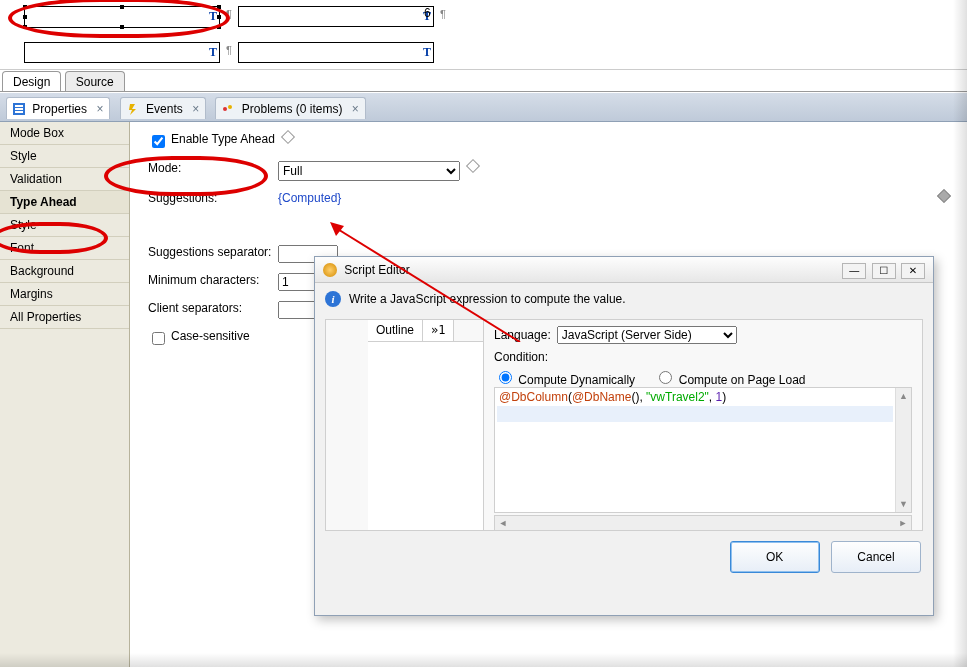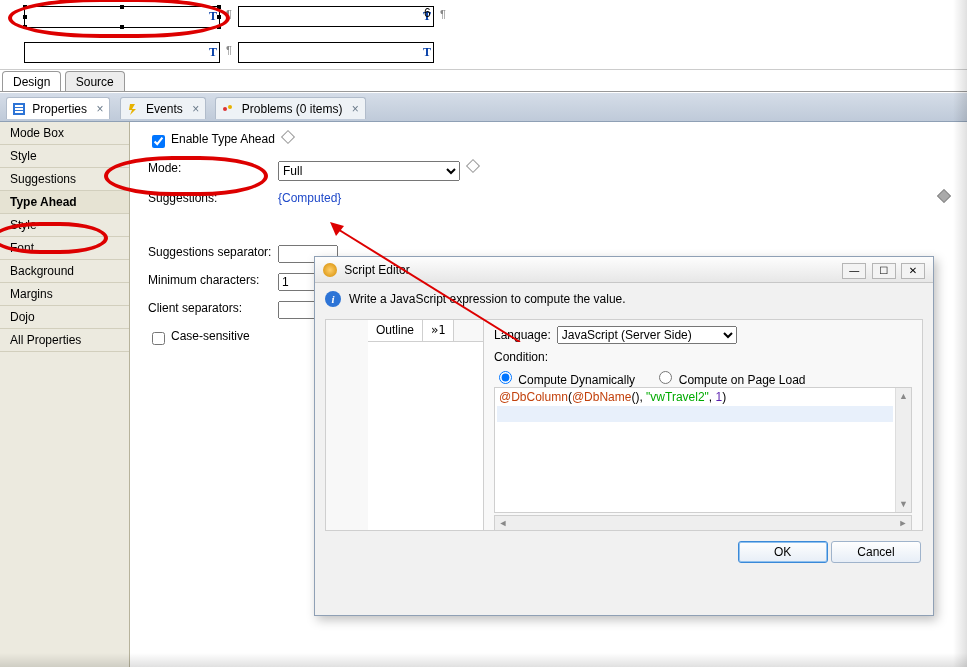--- a/index.html
+++ b/index.html
@@ -134,21 +134,21 @@
     background:#e8f0fb; pointer-events:none;
   }
   .scrollv { position:absolute; right:0; top:0; bottom:0; width:16px;
              background:#eee; border-left:1px solid #ddd; }
   .scrollv .arr { height:16px; text-align:center; color:#888; font-size:9px; line-height:16px; }
   .hscroll { height:16px; margin-top:2px; border:1px solid #cfcfcf; background:#eee; display:flex; justify-content:space-between; }
   .hscroll span { width:16px; text-align:center; color:#888; font-size:9px; line-height:14px; }
 
   .dlg-buttons { text-align:right; padding:6px 12px; }
   .dlg-buttons button {
-    width:90px; height:22px; 
+    width:90px; height:32px; margin-left:8px;
     border:1px solid #9fb3cb; border-radius:3px;
     background:linear-gradient(#fefefe,#e7eef7); cursor:pointer;
   }
   .dlg-buttons button.ok { border-color:#3a89d8; box-shadow:0 0 0 1px #8fc0ee inset; }
 
   
   .edge { position:absolute; right:0; top:0; bottom:0; width:14px;
           background:linear-gradient(90deg, rgba(0,0,0,0), rgba(0,0,0,.12)); pointer-events:none; }
   .edgeb { position:absolute; left:0; right:0; bottom:0; height:14px;
           background:linear-gradient(180deg, rgba(0,0,0,0), rgba(0,0,0,.12)); pointer-events:none; }
@@ -219,27 +219,26 @@
     </span>
     <span>Problems (0 items)</span>
     <span class="x">×</span>
   </span>
 </div>
 
 <div class="lower">
   <div class="side">
     <div class="sitem">Mode Box</div>
     <div class="sitem">Style</div>
-    <div class="sitem">Suggestions</div>
+    <div class="sitem">Validation</div>
     <div class="sitem sel">Type Ahead</div>
     <div class="sitem">Style</div>
     <div class="sitem">Font</div>
     <div class="sitem">Background</div>
     <div class="sitem">Margins</div>
-    <div class="sitem">Dojo</div>
     <div class="sitem">All Properties</div>
   </div>
 
   <div class="form-area">
     <div class="row">
       <input type="checkbox" class="chk" checked="" style="">
       <span>Enable Type Ahead</span>
       <span class="diam"></span>
     </div>
     <div class="row">

